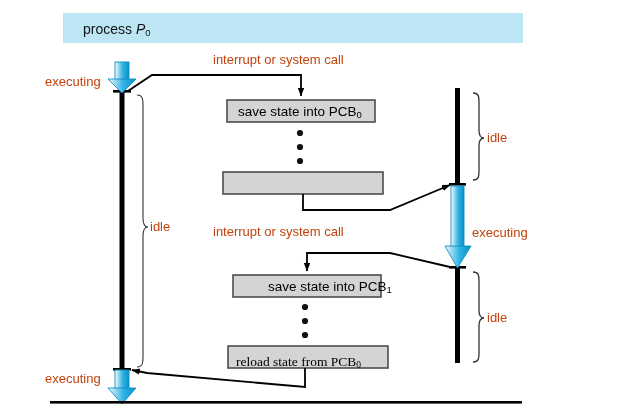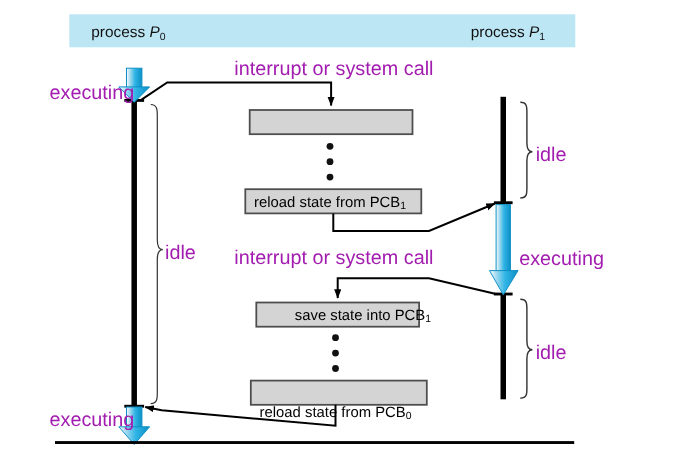--- a/index.html
+++ b/index.html
@@ -8,22 +8,22 @@
     width:624px;height:419px;
     background:#ffffff;
     font-family:"Liberation Sans", sans-serif;
     overflow:hidden;
   }
   #stage{position:relative;width:512px;height:419px;}
   svg#canvas{position:absolute;left:0;top:0;width:624px;height:419px;}
   .lbl{
     position:absolute;
     font-family:"Liberation Sans", sans-serif;
-    font-size:18px;
-    color:#a21caf;
+    font-size:13px;
+    color:#c2410c;
     white-space:nowrap;
     line-height:1;
   }
   .hdr{
     font-size:14px;
     color:#111111;
   }
   .hdr i{font-style:italic;}
   .sub{font-size:9.5px;vertical-align:-2px;font-style:normal;}
   .boxlbl{
@@ -118,33 +118,32 @@
 
     <circle cx="305" cy="307" r="3.1" fill="#111111"></circle>
     <circle cx="305" cy="321" r="3.1" fill="#111111"></circle>
     <circle cx="305" cy="335" r="3.1" fill="#111111"></circle>
 
   </svg>
 
   <div class="lbl hdr" style="left:83px;top:22px;"><span>process </span><i>P</i><span class="sub">0</span></div>
 
 
-  <div class="lbl hdr" style="left:428px;top:22px;"><span>process </span><i>P</i><span class="sub">1</span></div>
 
   <div class="lbl" style="left:213px;top:53px;">interrupt or system call</div>
   <div class="lbl" style="left:213px;top:225px;">interrupt or system call</div>
 
   <div class="lbl" style="left:45px;top:75px;">executing</div>
   <div class="lbl" style="left:45px;top:372px;">executing</div>
   <div class="lbl" style="left:472px;top:226px;">executing</div>
 
   <div class="lbl" style="left:150px;top:220px;">idle</div>
   <div class="lbl" style="left:487px;top:131px;">idle</div>
   <div class="lbl" style="left:487px;top:311px;">idle</div>
 
+  <div class="boxlbl" style="left:238px;top:104px;"><span>save state into PCB</span><span class="sub">0</span></div>
 
-  <div class="boxlbl" style="left:231px;top:176px;"><span>reload state from PCB</span><span class="sub">1</span></div>
 
   <div class="boxlbl" style="left:244px;top:279px;margin-left:24px;"><span>save state into PCB</span><span class="sub">1</span></div>
 
-  <div class="boxlbl" style="left:236px;top:367px;"><span>reload state from PCB</span><span class="sub">0</span></div>
+  <div class="boxlbl" style="left:236px;top:354px;font-family:Liberation Serif, serif;"><span>reload state from PCB</span><span class="sub">0</span></div>
 
 </div>
 
 </body></html>

